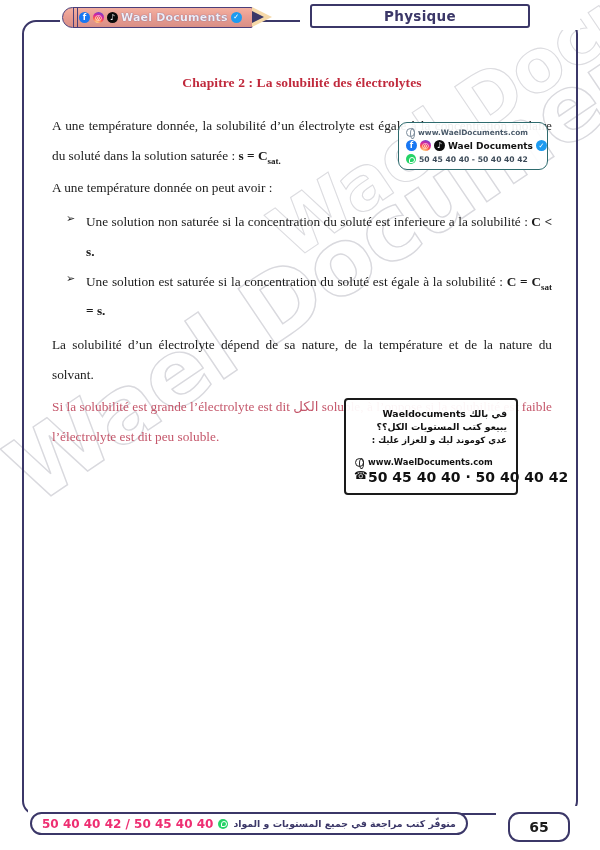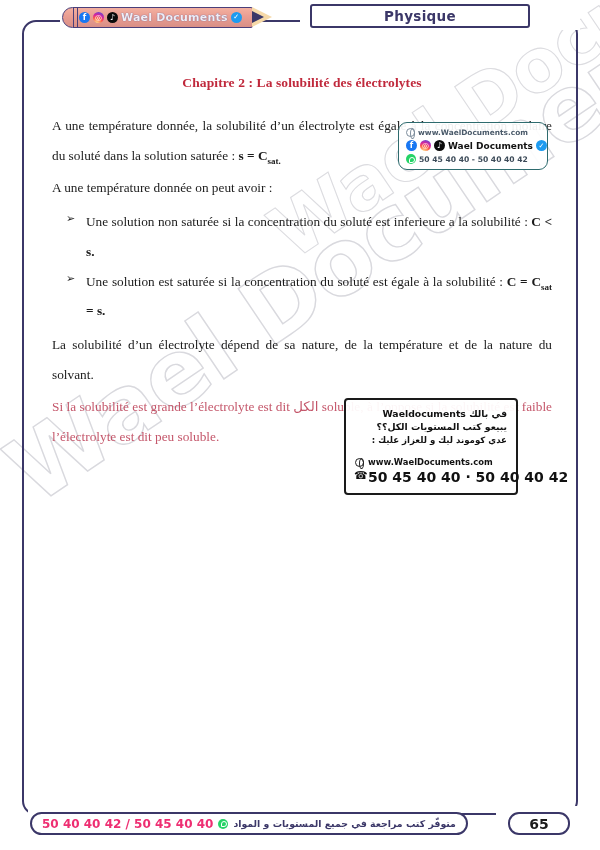--- a/index.html
+++ b/index.html
@@ -369,21 +369,21 @@
     font-family: "DejaVu Sans", sans-serif;
     font-size: 12px;
     font-weight: bold;
     color: #ee2e72;
     white-space: nowrap;
     direction: ltr;
   }
   .page-box {
     position: absolute;
     left: 508px; top: 812px;
-    width: 62px; height: 23px;
+    width: 62px; height: 30px;
     border: 2.2px solid #3b3768;
     border-radius: 11px;
     background: #ffffff;
     display: flex;
     align-items: center;
     justify-content: center;
     z-index: 6;
   }
   .page-num {
     font-family: "DejaVu Sans", sans-serif;

